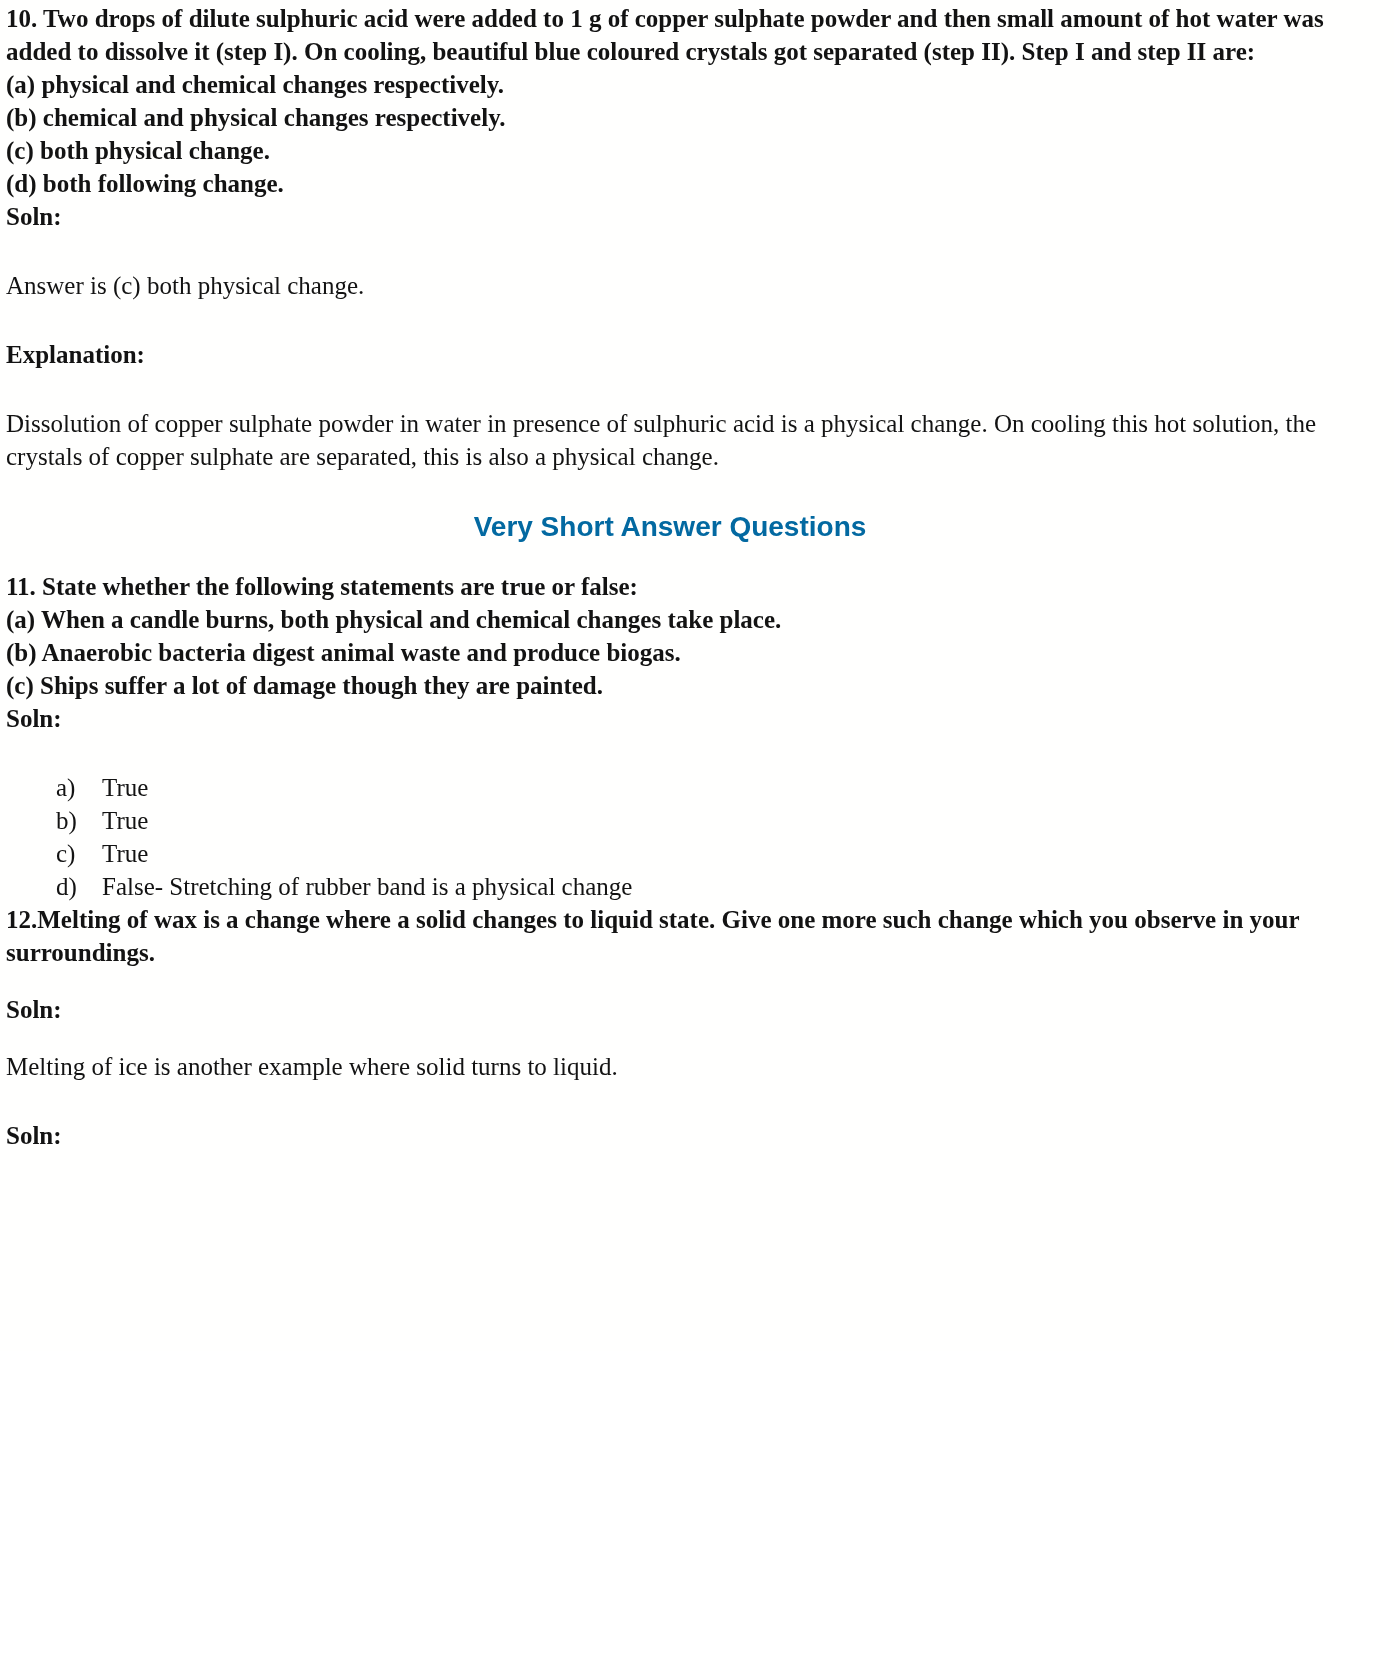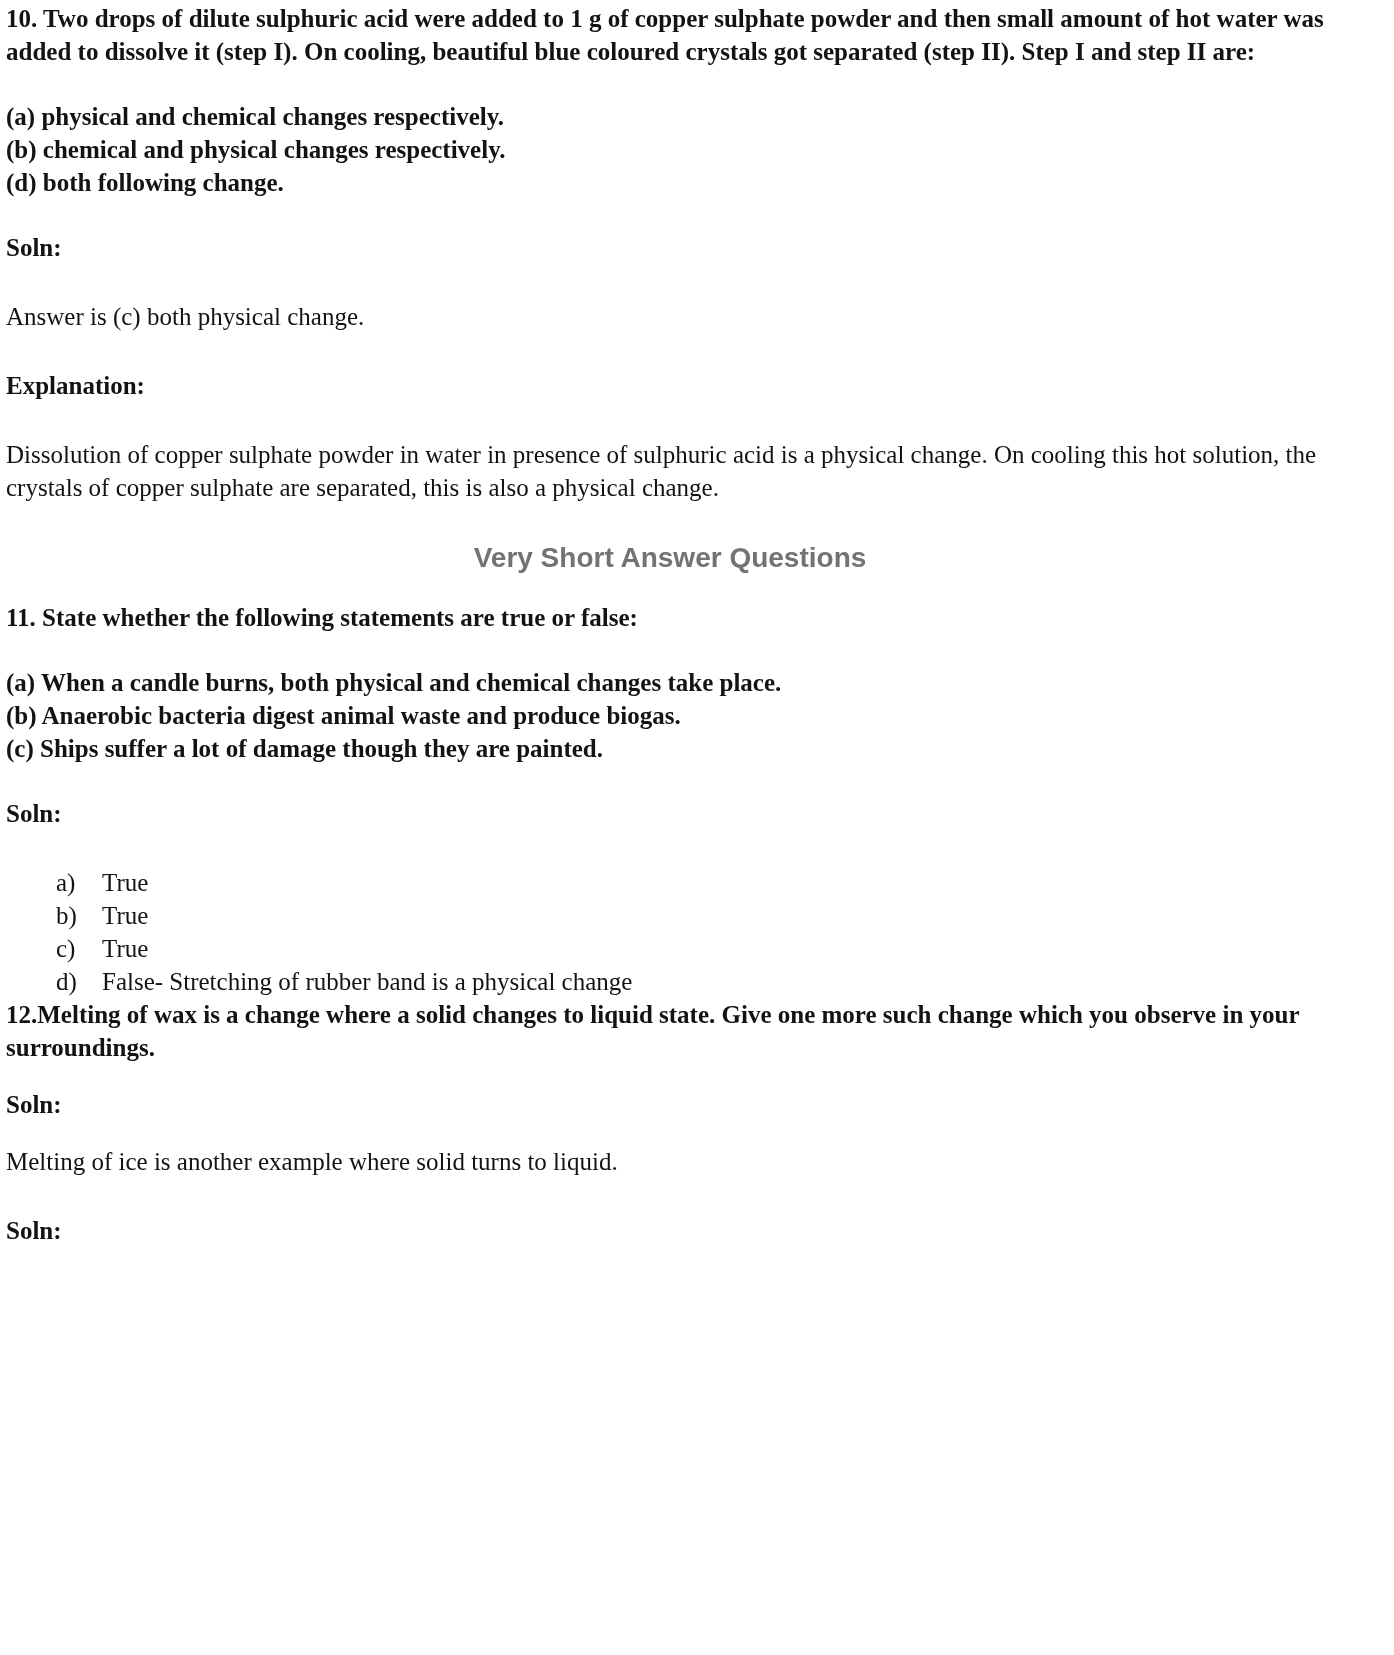--- a/index.html
+++ b/index.html
@@ -16,33 +16,33 @@
     background: #fffffe;
     color: #131313;
     font-family: "Liberation Serif", serif;
     font-size: 25px;
     line-height: 1.32;
     overflow: hidden;
   }
   p { margin: 0; }
   .bold { font-weight: bold; }
   .q-block { font-weight: bold; }
-  .mt-sm { margin-top: 32px; }
+  .mt-sm { }
   .mt-md { margin-top: 36px; }
   .mt-lg { margin-top: 24px; }
   .mt-xl { }
   .options p { margin: 0; font-weight: bold; }
   .statements p { margin: 0; font-weight: bold; }
   .section-heading {
     margin-top: 36px;
     text-align: center;
     font-family: "Liberation Sans", sans-serif;
     font-weight: bold;
     font-size: 28px;
-    color: #737373;
+    color: #0369a1;
   }
   .answer-list { margin-top: 36px; }
   .answer-row {
     display: flex;
     padding-left: 50px;
   }
   .answer-marker {
     width: 46px;
     flex: 0 0 46px;
   }
@@ -51,20 +51,21 @@
 </head>
 <body>
 
 <div class="page">
 
   <p class="q-block">10. Two drops of dilute sulphuric acid were added to 1 g of copper sulphate powder and then small amount of hot water was added to dissolve it (step I). On cooling, beautiful blue coloured crystals got separated (step II). Step I and step II are:</p>
 
   <div class="options mt-sm">
     <p>(a) physical and chemical changes respectively.</p>
     <p>(b) chemical and physical changes respectively.</p>
+    <p>(c) both physical change.</p>
     <p>(d) both following change.</p>
   </div>
 
   <p class="bold mt-sm">Soln:</p>
 
   <p class="mt-md">Answer is (c) both physical change.</p>
 
   <p class="bold mt-md">Explanation:</p>
 
   <p class="mt-md">Dissolution of copper sulphate powder in water in presence of sulphuric acid is a physical change. On cooling this hot solution, the crystals of copper sulphate are separated, this is also a physical change.</p>

